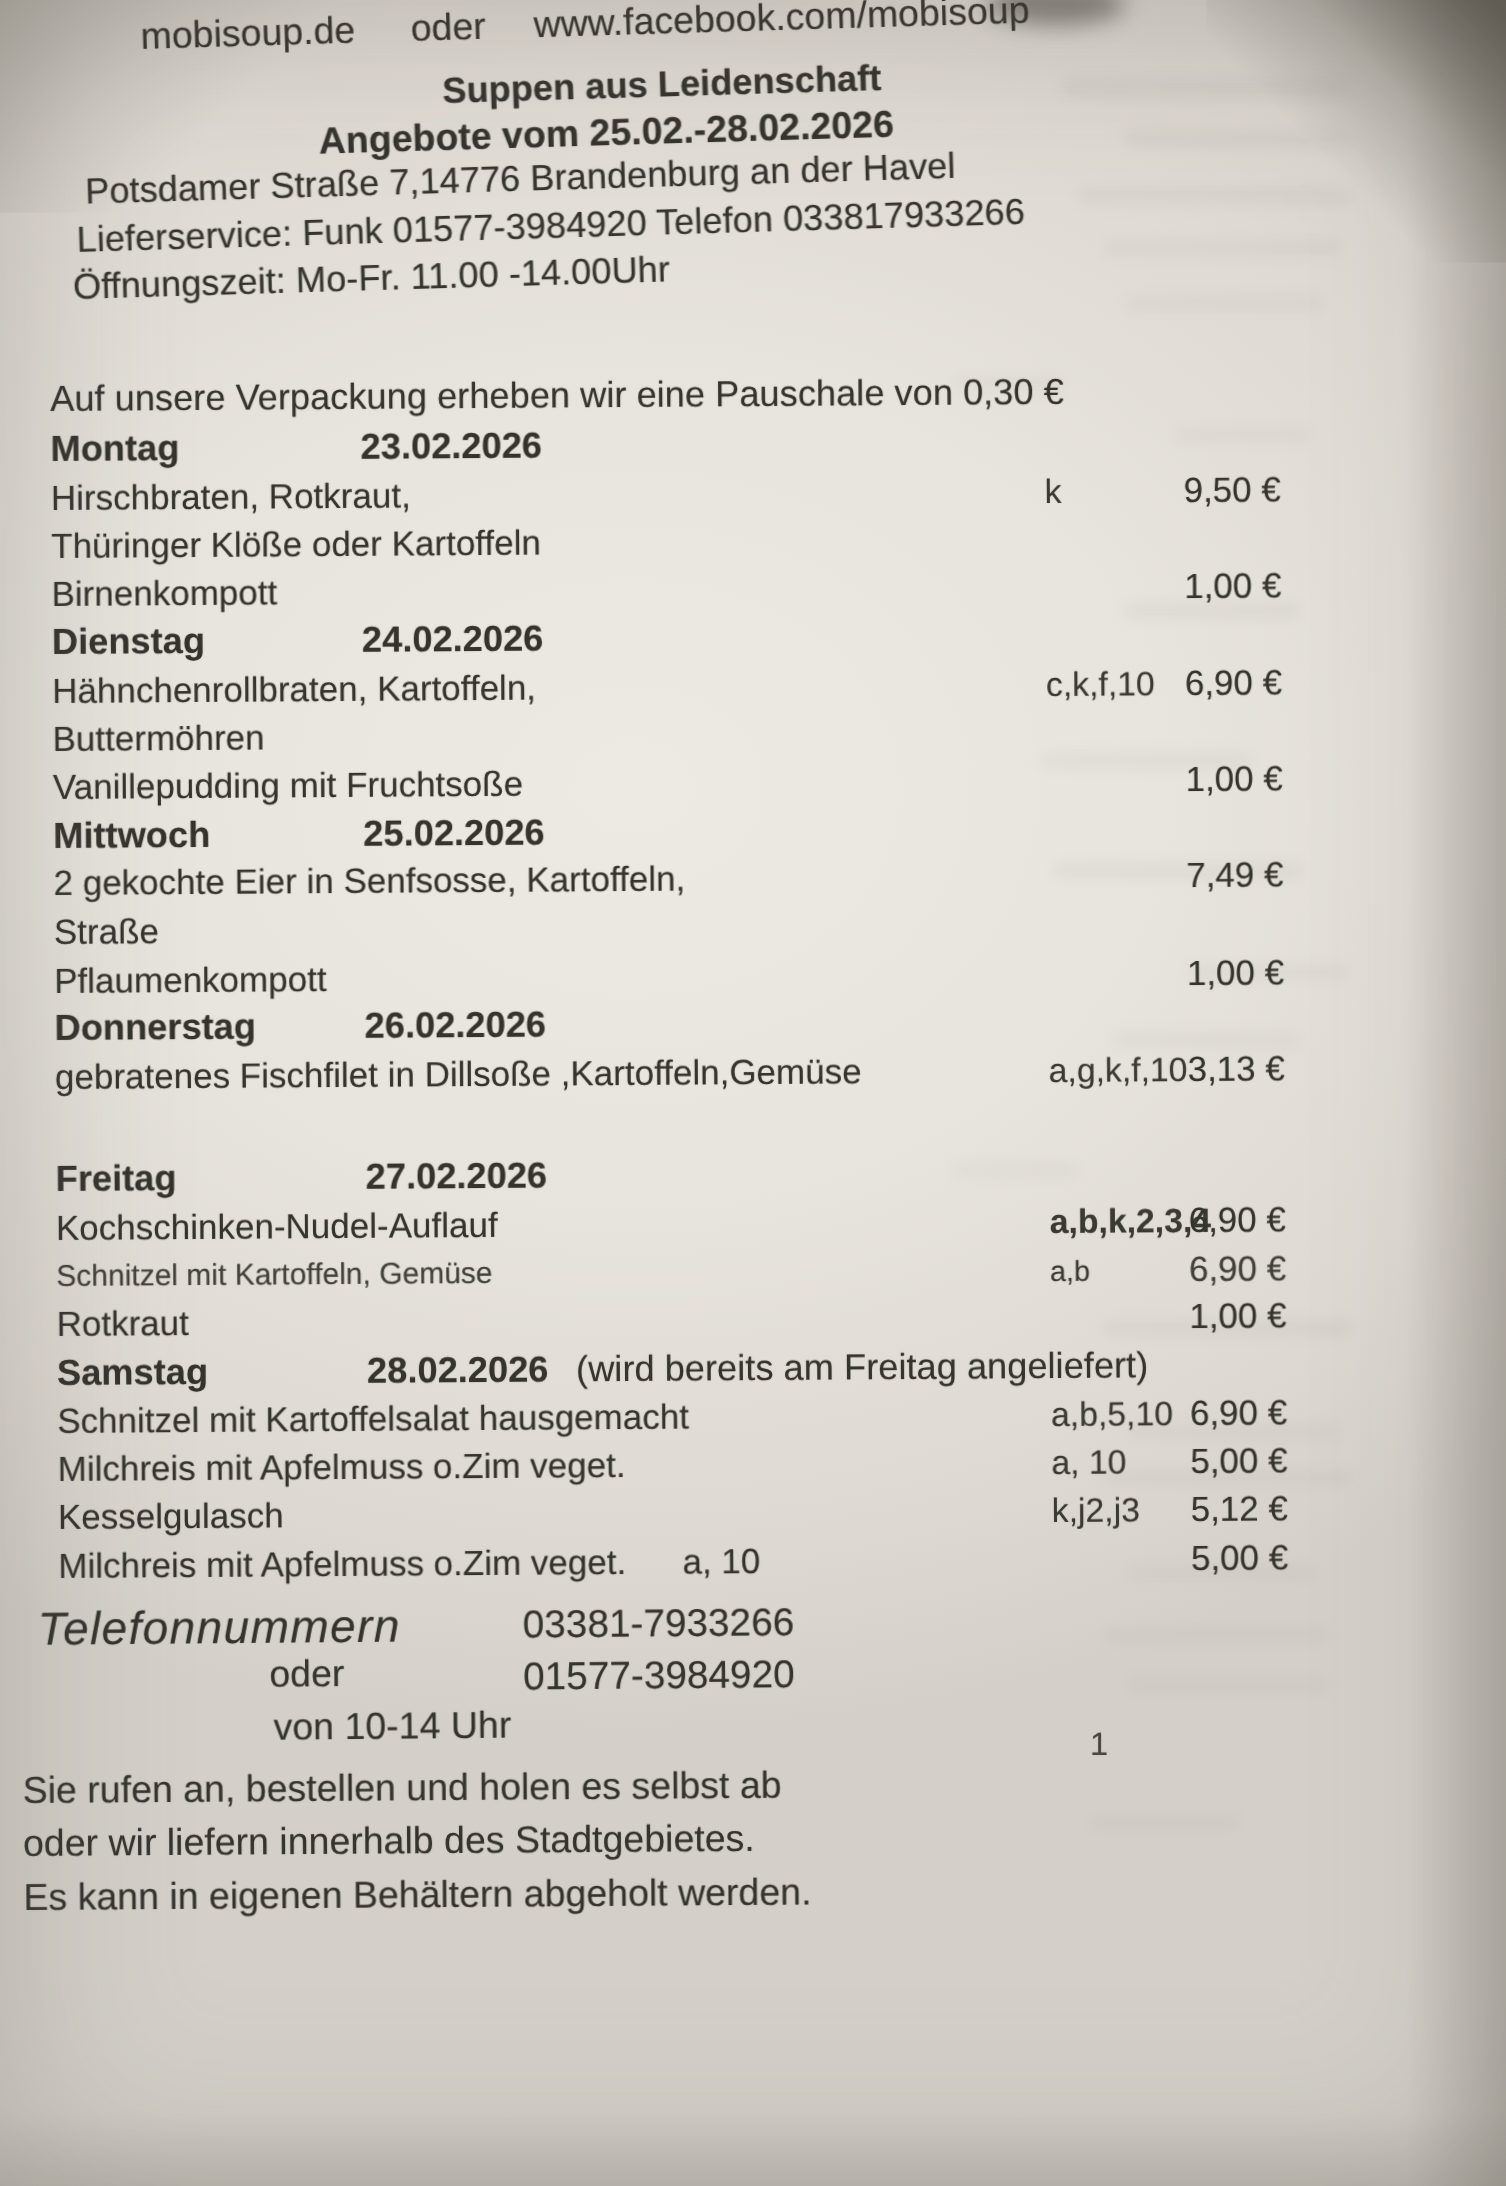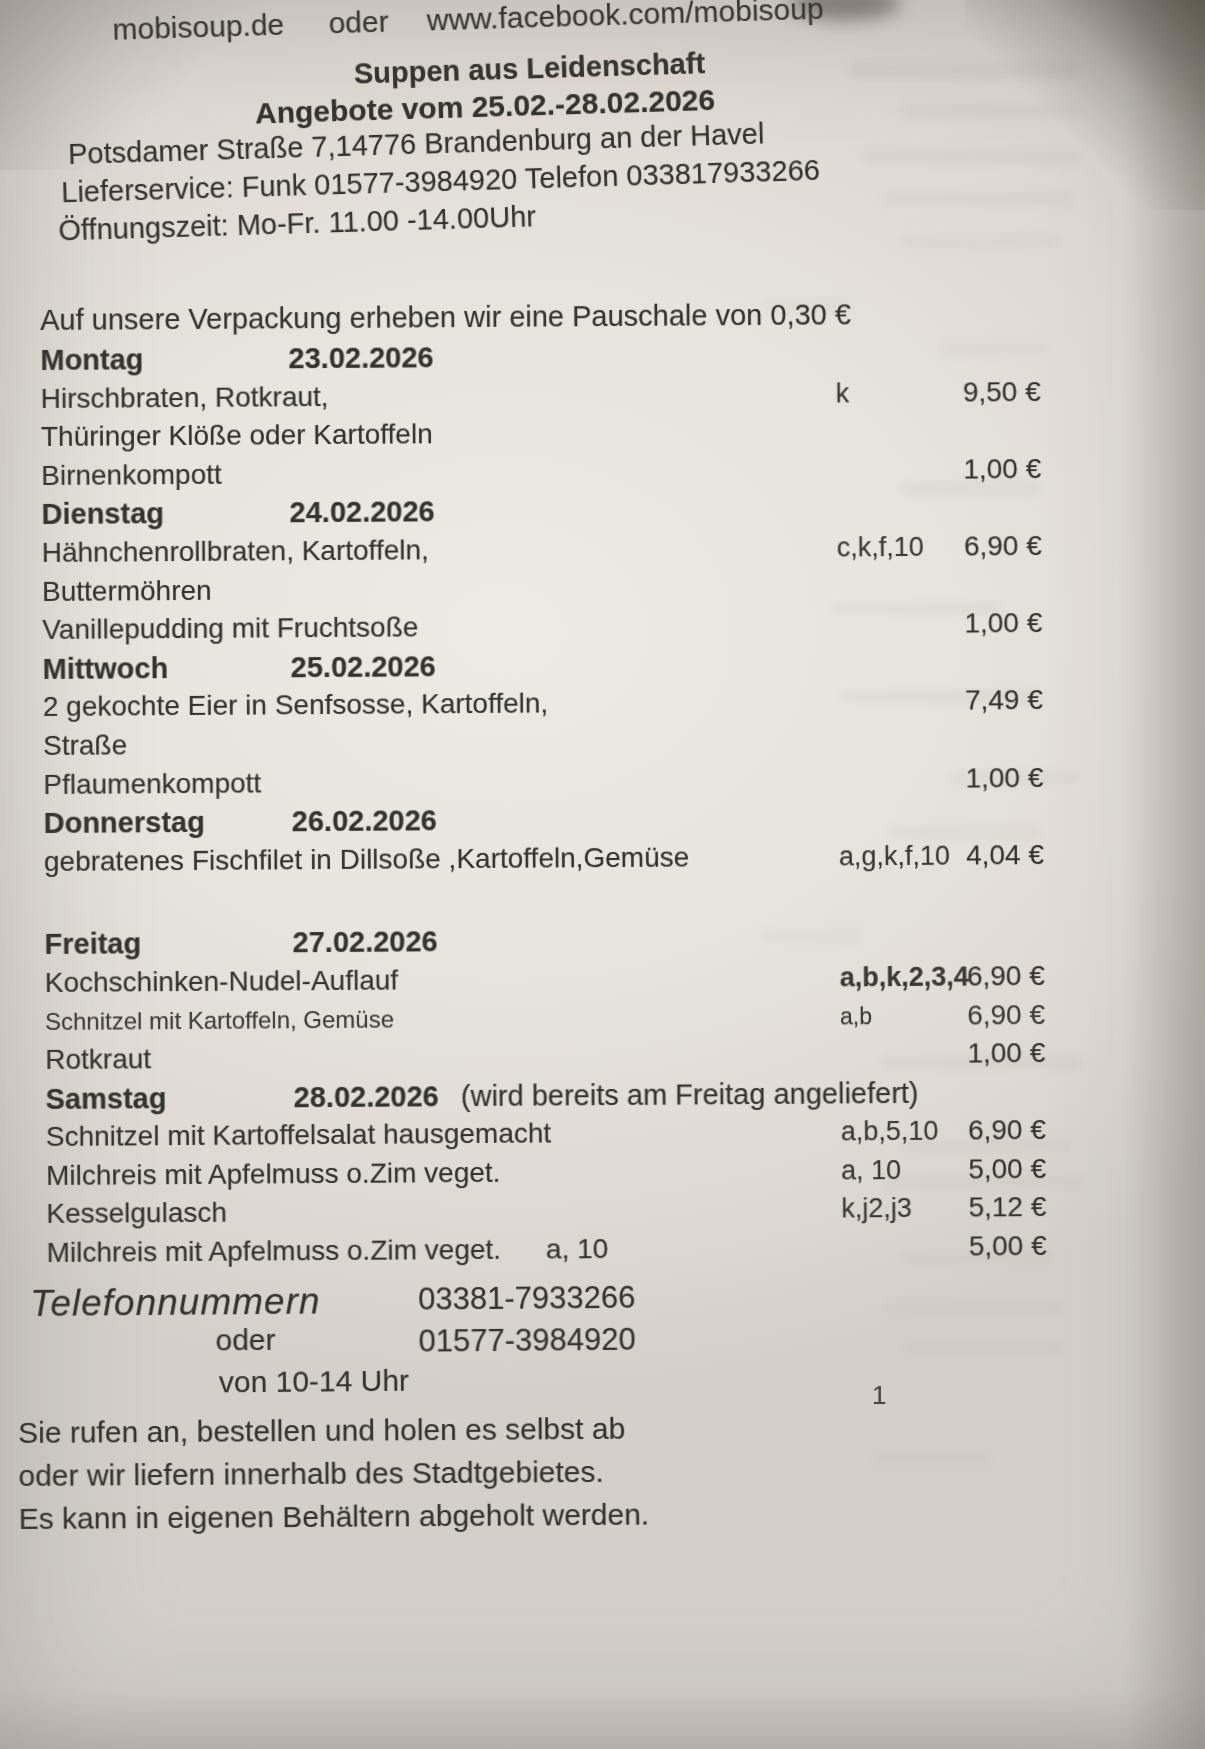--- a/index.html
+++ b/index.html
@@ -35,21 +35,21 @@
   .h3{top:88px;left:252px;font-size:30px;font-weight:bold;}
   .h4{top:124px;left:64px;}
   .h5{top:162px;left:56px;}
   .h6{top:200px;left:52px;}
 
   
   .menu{position:absolute;top:300px;left:40px;width:1000px;transform:rotate(-0.4deg);transform-origin:0 0;}
   .note-line{height:41px;font-size:29px;line-height:40px;white-space:nowrap;}
   .mrow{position:relative;height:38.6px;font-size:28px;line-height:38.6px;white-space:nowrap;}
   .mrow .al{position:absolute;left:795px;top:0;font-size:27px;color:#3b3933;}
-  .mrow .pr{position:absolute;right:0;top:0;font-size:28px;}
+  .mrow .pr{position:absolute;right:16px;top:0;font-size:28px;}
   .dayrow{font-weight:bold;font-size:29px;}
   .day{display:inline-block;width:240px;}
   .dnote{font-weight:normal;font-size:29px;margin-left:14px;}
   .gap{margin-bottom:44px;}
   .sm{font-size:24px;color:#43413b;}
   .sm .al{font-size:23px;}
   .alb{font-weight:bold;color:#33312c;}
   .inline-al{margin-left:45px;}
 
   
@@ -161,21 +161,21 @@
       <span class="pr">1,00 €</span>
     </div>
 
     <div class="mrow dayrow">
       <span class="day">Donnerstag</span>
       <span class="date">26.02.2026</span>
     </div>
     <div class="mrow gap">
       <span class="nm">gebratenes Fischfilet in Dillsoße ,Kartoffeln,Gemüse</span>
       <span class="al">a,g,k,f,10</span>
-      <span class="pr">4,04 €</span>
+      <span class="pr">3,13 €</span>
     </div>
 
     <div class="mrow dayrow">
       <span class="day">Freitag</span>
       <span class="date">27.02.2026</span>
     </div>
     <div class="mrow">
       <span class="nm">Kochschinken-Nudel-Auflauf</span>
       <span class="al alb">a,b,k,2,3,4</span>
       <span class="pr">6,90 €</span>

